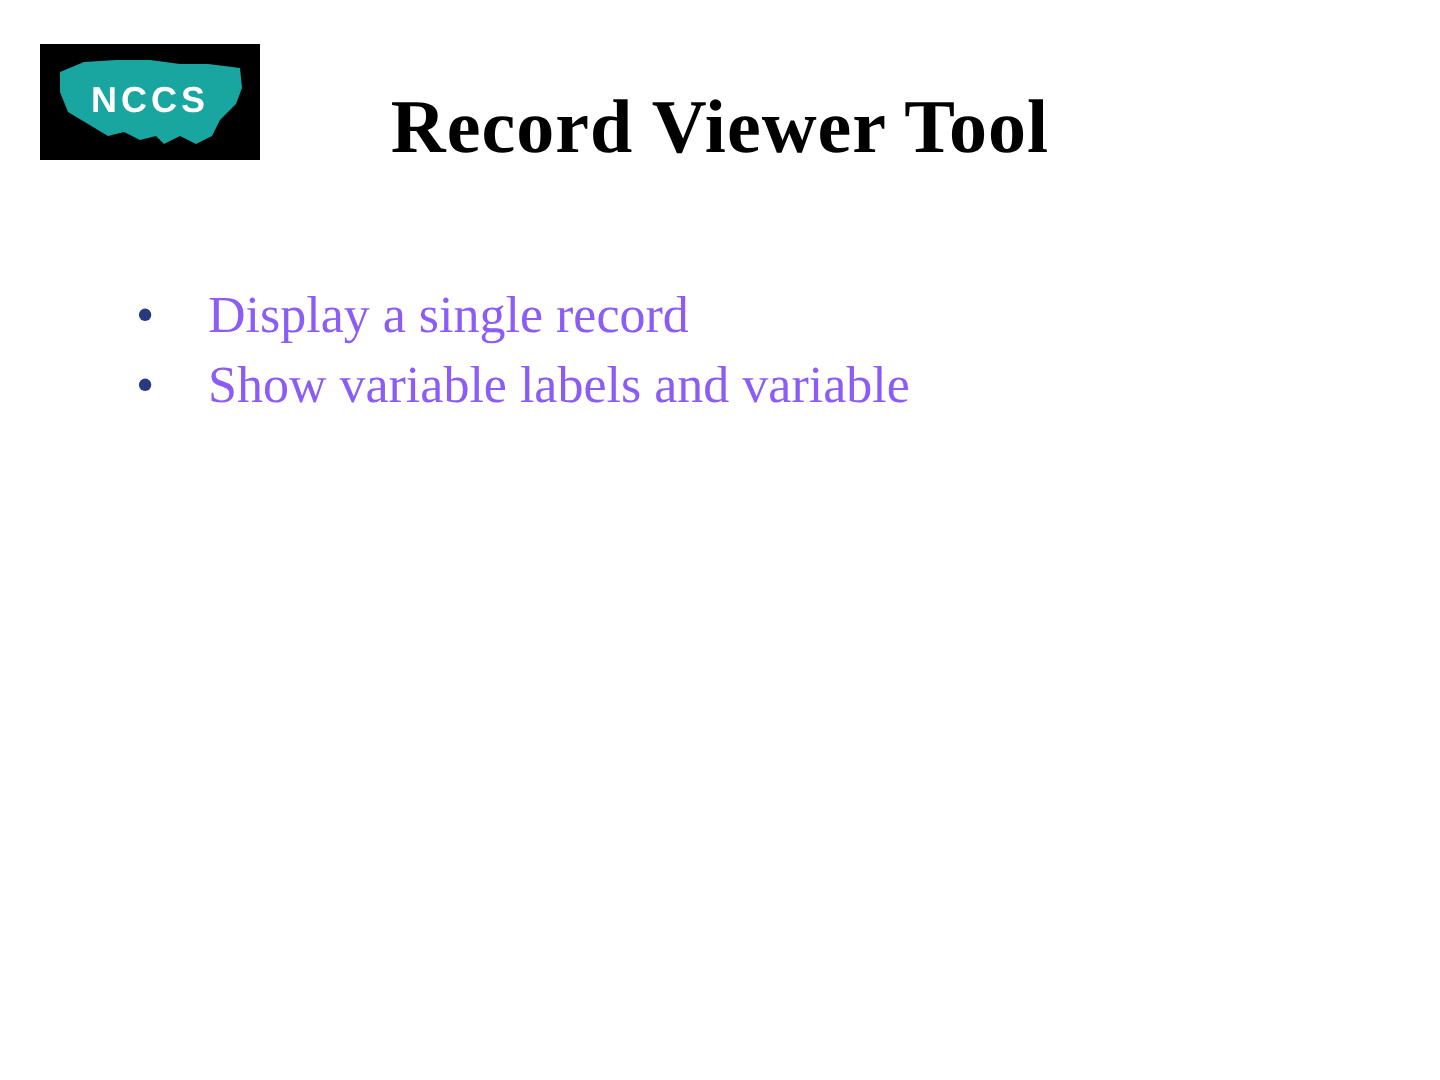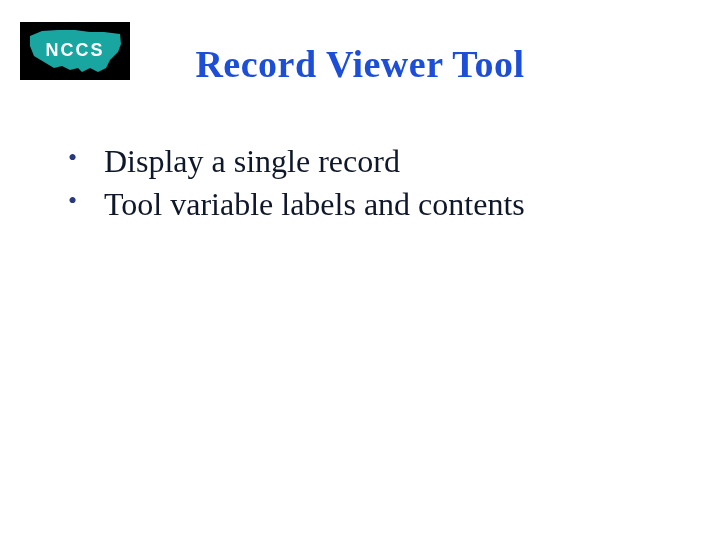--- a/index.html
+++ b/index.html
@@ -28,21 +28,21 @@
   .logo svg {
     display: block;
   }
   .title {
     position: absolute;
     top: 42px;
     left: 0;
     width: 720px;
     text-align: center;
     font-size: 38px;
-    color: #1d4ed8;
+    color: #000000;
     font-weight: bold;
     letter-spacing: 0.5px;
   }
   .bullets {
     position: absolute;
     top: 140px;
     left: 68px;
     right: 40px;
   }
   .bullet-row {
@@ -51,22 +51,22 @@
     line-height: 1.35;
   }
   .bullet-dot {
     width: 36px;
     flex: 0 0 36px;
     font-size: 26px;
     color: #28397f;
     text-align: left;
   }
   .bullet-text {
-    font-size: 32px;
-    color: #0f172a;
+    font-size: 26px;
+    color: #8b5cf6;
   }
 </style>
 </head>
 <body>
 
 <div class="slide">
 
   <div class="logo">
     <svg width="110" height="58" viewBox="0 0 110 58">
       <rect x="0" y="0" width="110" height="58" fill="#000000"></rect>
@@ -82,17 +82,17 @@
 
   <div class="title">Record Viewer Tool</div>
 
   <div class="bullets">
     <div class="bullet-row">
       <div class="bullet-dot">•</div>
       <div class="bullet-text">Display a single record</div>
     </div>
     <div class="bullet-row">
       <div class="bullet-dot">•</div>
-      <div class="bullet-text">Tool variable labels and contents</div>
+      <div class="bullet-text">Show variable labels and variable</div>
     </div>
   </div>
 
 </div>
 
 </body></html>

